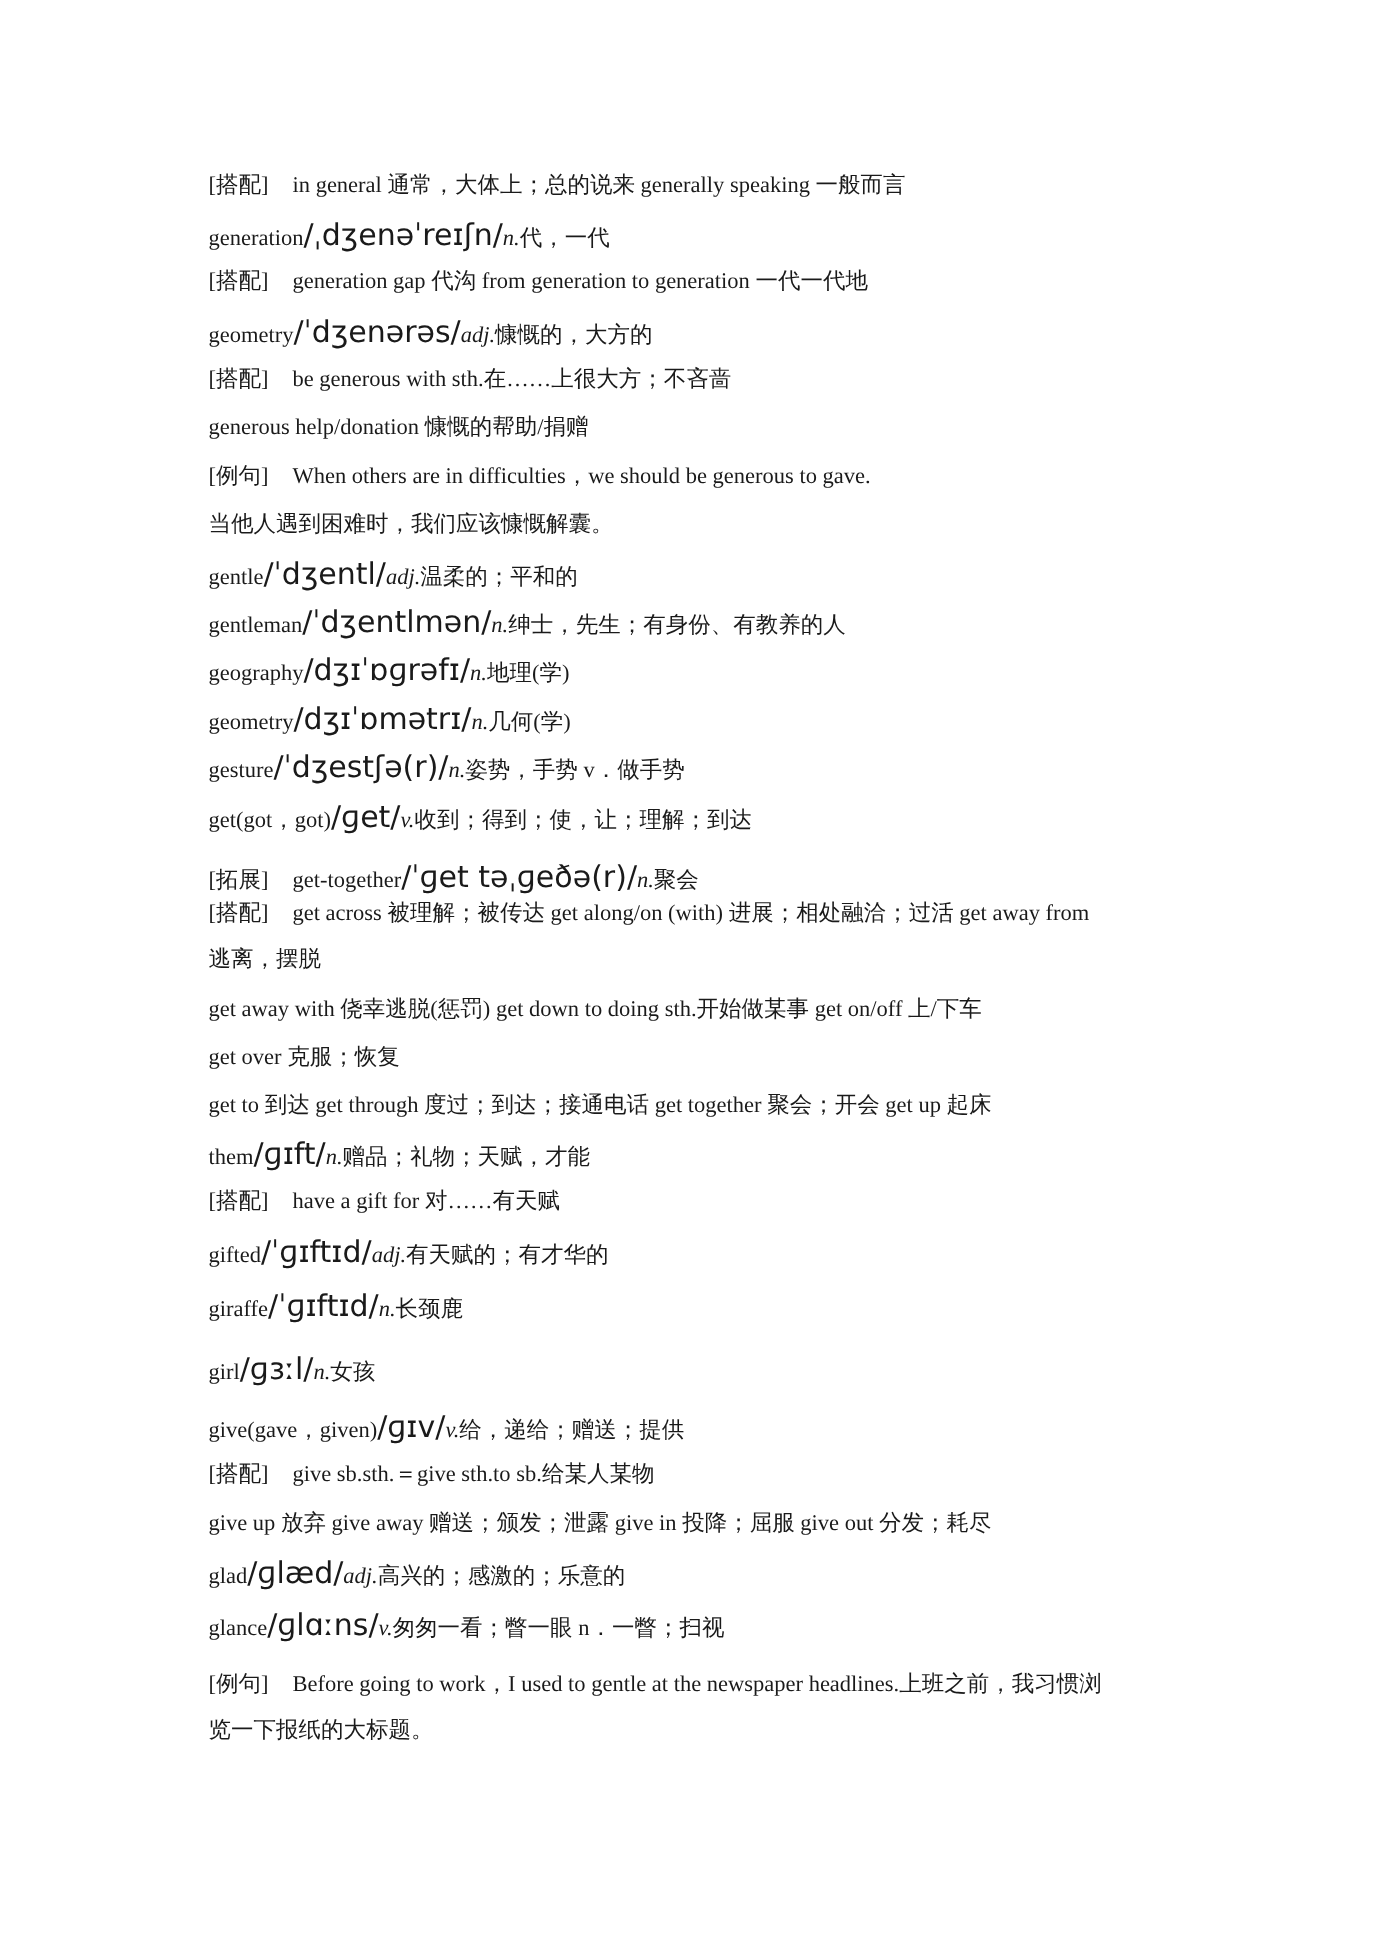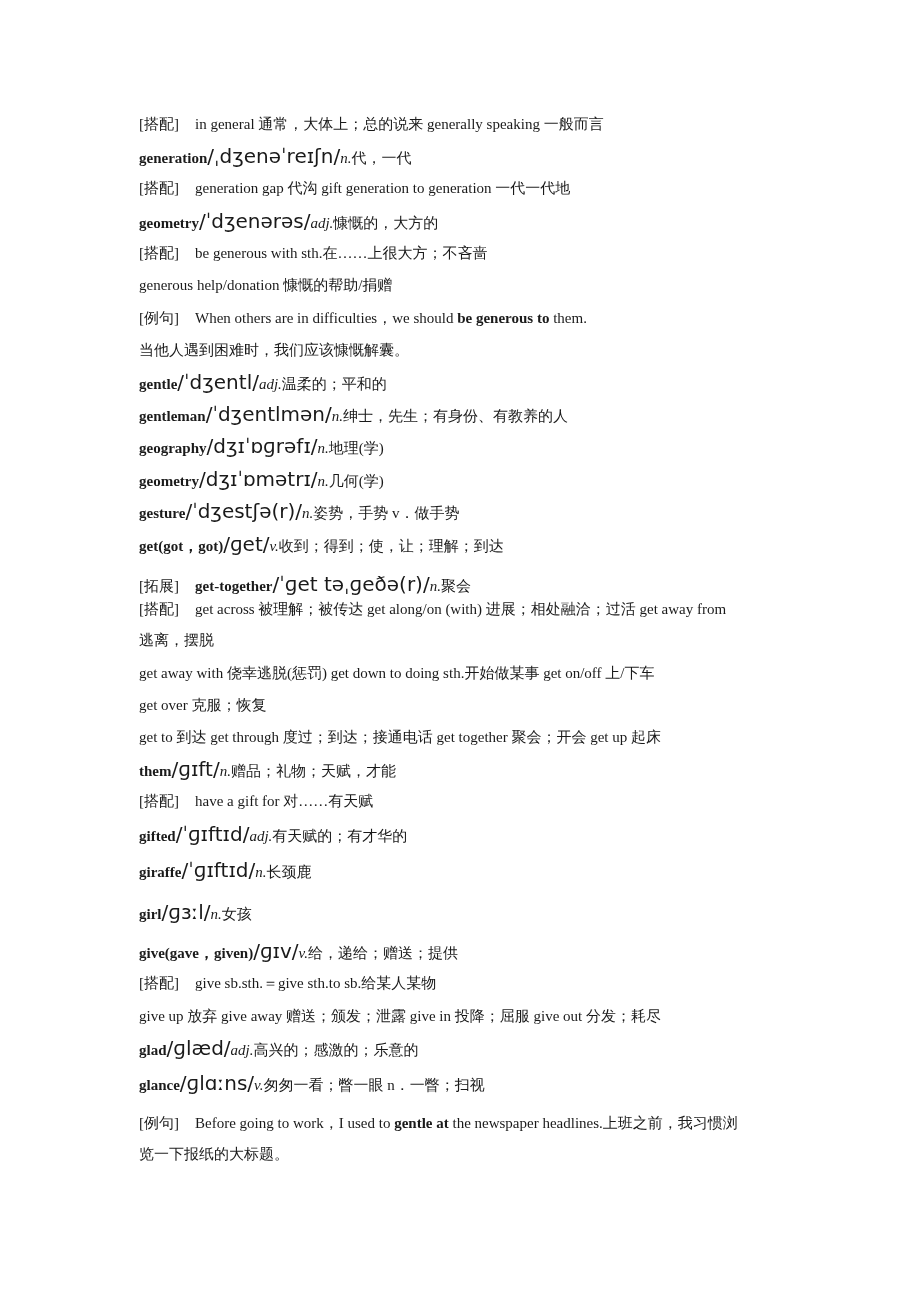--- a/index.html
+++ b/index.html
@@ -1,42 +1,42 @@
 <!DOCTYPE html>
 <html><head>
 <meta charset="utf-8">
 <style>
   html, body { margin: 0; padding: 0; background: #ffffff; }
   body { width: 920px; height: 1302px; position: relative; overflow: hidden;
          font-family: "Liberation Serif", "DejaVu Serif", serif; color: #1a1a1a; }
   .page { position: absolute; left: 139px; top: 0; width: 655px; }
   .line { position: absolute; left: 0; white-space: nowrap; font-size: 15px; line-height: 20px; }
-  .b { font-weight: bold; }
+  .b { font-weight: normal; }
   .i { font-style: italic; }
   .ph { font-family: "DejaVu Sans", "Liberation Sans", sans-serif; font-size: 20px; }
   .tag { margin-right: 16px; margin-top: 19px; }
 </style>
 </head>
 <body>
 
 <div class="page">
 
   <div class="line" style="top:114px"><span class="tag">[搭配]</span><span>in general  通常，大体上；总的说来    generally speaking  一般而言</span></div>
 
   <div class="line" style="top:146px"><span class="b">generation</span><span class="ph">/ˌdʒenəˈreɪʃn/</span><span class="i">n.</span><span>代，一代</span></div>
 
-  <div class="line" style="top:178px"><span class="tag">[搭配]</span><span>generation gap  代沟    gift generation to generation  一代一代地</span></div>
+  <div class="line" style="top:178px"><span class="tag">[搭配]</span><span>generation gap  代沟    from generation to generation  一代一代地</span></div>
 
   <div class="line" style="top:211px"><span class="b">geometry</span><span class="ph">/ˈdʒenərəs/</span><span class="i">adj.</span><span>慷慨的，大方的</span></div>
 
   <div class="line" style="top:243px"><span class="tag">[搭配]</span><span>be generous with sth.在……上很大方；不吝啬</span></div>
 
   <div class="line" style="top:275px"><span>generous help/donation  慷慨的帮助/捐赠</span></div>
 
-  <div class="line" style="top:308px"><span class="tag">[例句]</span><span>When others are in difficulties，we should </span><span class="b">be generous to</span><span> them.</span></div>
+  <div class="line" style="top:308px"><span class="tag">[例句]</span><span>When others are in difficulties，we should </span><span class="b">be generous to</span><span> gave.</span></div>
 
   <div class="line" style="top:340px"><span>当他人遇到困难时，我们应该慷慨解囊。</span></div>
 
   <div class="line" style="top:372px"><span class="b">gentle</span><span class="ph">/ˈdʒentl/</span><span class="i">adj.</span><span>温柔的；平和的</span></div>
 
   <div class="line" style="top:404px"><span class="b">gentleman</span><span class="ph">/ˈdʒentlmən/</span><span class="i">n.</span><span>绅士，先生；有身份、有教养的人</span></div>
 
   <div class="line" style="top:436px"><span class="b">geography</span><span class="ph">/dʒɪˈɒɡrəfɪ/</span><span class="i">n.</span><span>地理(学)</span></div>
 
   <div class="line" style="top:469px"><span class="b">geometry</span><span class="ph">/dʒɪˈɒmətrɪ/</span><span class="i">n.</span><span>几何(学)</span></div>

